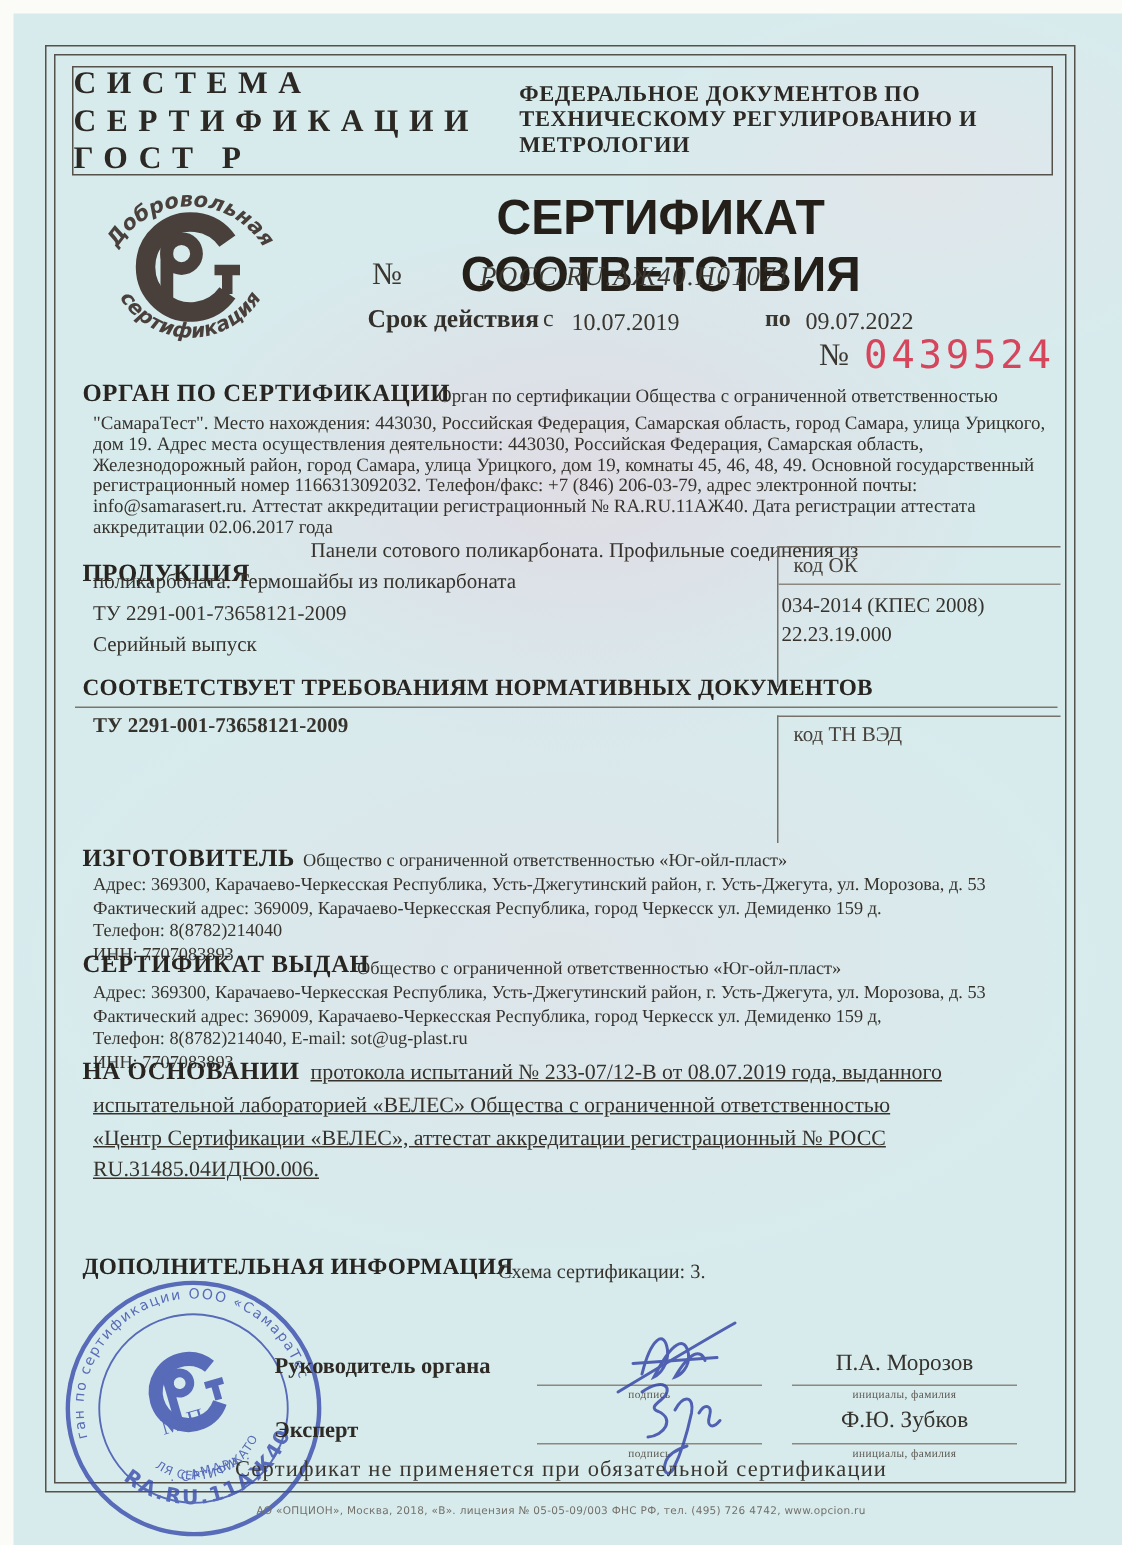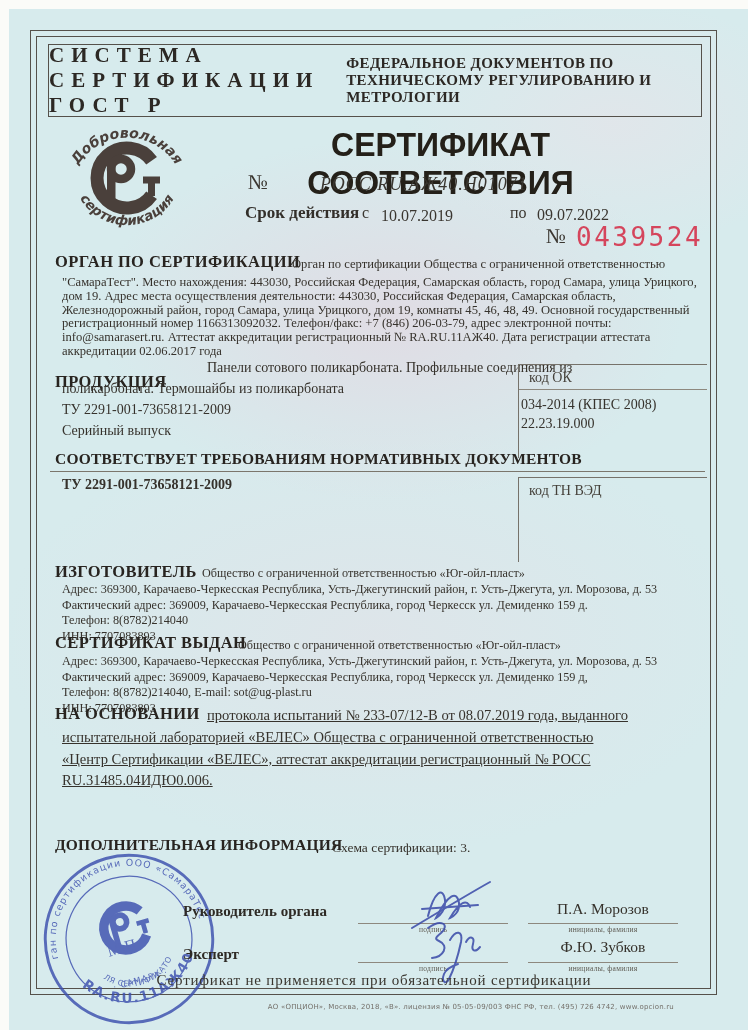--- a/index.html
+++ b/index.html
@@ -82,21 +82,21 @@
   </svg>
 
   <div class="abs doc-title">СЕРТИФИКАТ СООТВЕТСТВИЯ</div>
 
   <span class="abs numrow-label" style="left:248px;top:170px;">№</span>
   <span class="abs numrow-value" style="left:320px;top:174px;">РОСС RU.АЖ40.Н01071</span>
 
   <span class="abs validity-label" style="left:245px;top:203px;">Срок действия</span>
   <span class="abs validity-plain" style="left:362px;top:204px;">с</span>
   <span class="abs validity-plain" style="left:381px;top:207px;">10.07.2019</span>
-  <span class="abs validity-plain" style="left:510px;top:204px;font-weight:normal;">по</span>
+  <span class="abs validity-plain" style="left:510px;top:204px;font-weight:bold;">по</span>
   <span class="abs validity-plain" style="left:537px;top:206px;">09.07.2022</span>
 
   <span class="abs numrow-label" style="left:546px;top:224px;">№</span>
   <span class="abs blank-no" style="left:576px;top:222px;color:#d5455c;">0439524</span>
 
   <span class="abs sec-head" style="left:55px;top:252px;">ОРГАН ПО СЕРТИФИКАЦИИ</span>
   <span class="abs body-sm" style="left:292px;top:258px;">Орган по сертификации Общества с ограниченной ответственностью</span>
   <div class="abs body-sm" style="left:62px;top:276px;width:645px;">"СамараТест". Место нахождения: 443030, Российская Федерация, Самарская область, город Самара, улица Урицкого, дом 19. Адрес места осуществления деятельности: 443030, Российская Федерация, Самарская область, Железнодорожный район, город Самара, улица Урицкого, дом 19, комнаты 45, 46, 48, 49. Основной государственный регистрационный номер 1166313092032. Телефон/факс: +7 (846) 206-03-79, адрес электронной почты: info@samarasert.ru. Аттестат аккредитации регистрационный № RA.RU.11АЖ40. Дата регистрации аттестата аккредитации 02.06.2017 года</div>
 
   <span class="abs sec-head" style="left:55px;top:356px;margin-top:16px;">ПРОДУКЦИЯ</span>
@@ -197,14 +197,14 @@
   </svg>
   <svg class="abs" style="left:392px;top:916px;width:120px;height:68px;" viewBox="0 0 120 68">
     <g stroke="#3949a8" stroke-width="2" fill="none" stroke-linecap="round" opacity=".85">
       <path d="M36,12 C50,2 58,9 49,17 C44,21 42,23 47,25 C58,30 51,41 40,42"></path>
       <path d="M58,24 C64,13 71,15 69,26 C66,40 61,55 57,63 C54,69 49,66 52,58 C54,53 60,50 66,48"></path>
       <path d="M74,26 c4,-7 9,-5 7,2 c-2,7 2,9 7,3"></path>
     </g>
   </svg>
 
   <div class="abs bottom-note" style="left:60px;top:972px;width:628px;">Сертификат не применяется при обязательной сертификации</div>
-  <div class="abs print-line" style="left:74px;top:1003px;width:600px;text-align:right;">АО «ОПЦИОН», Москва, 2018, «В».    лицензия № 05-05-09/003 ФНС РФ, тел. (495) 726 4742, www.opcion.ru</div>
+  <div class="abs print-line" style="left:74px;top:1003px;width:600px;">АО «ОПЦИОН», Москва, 2018, «В».    лицензия № 05-05-09/003 ФНС РФ, тел. (495) 726 4742, www.opcion.ru</div>
 </div>
 
 </body></html>

